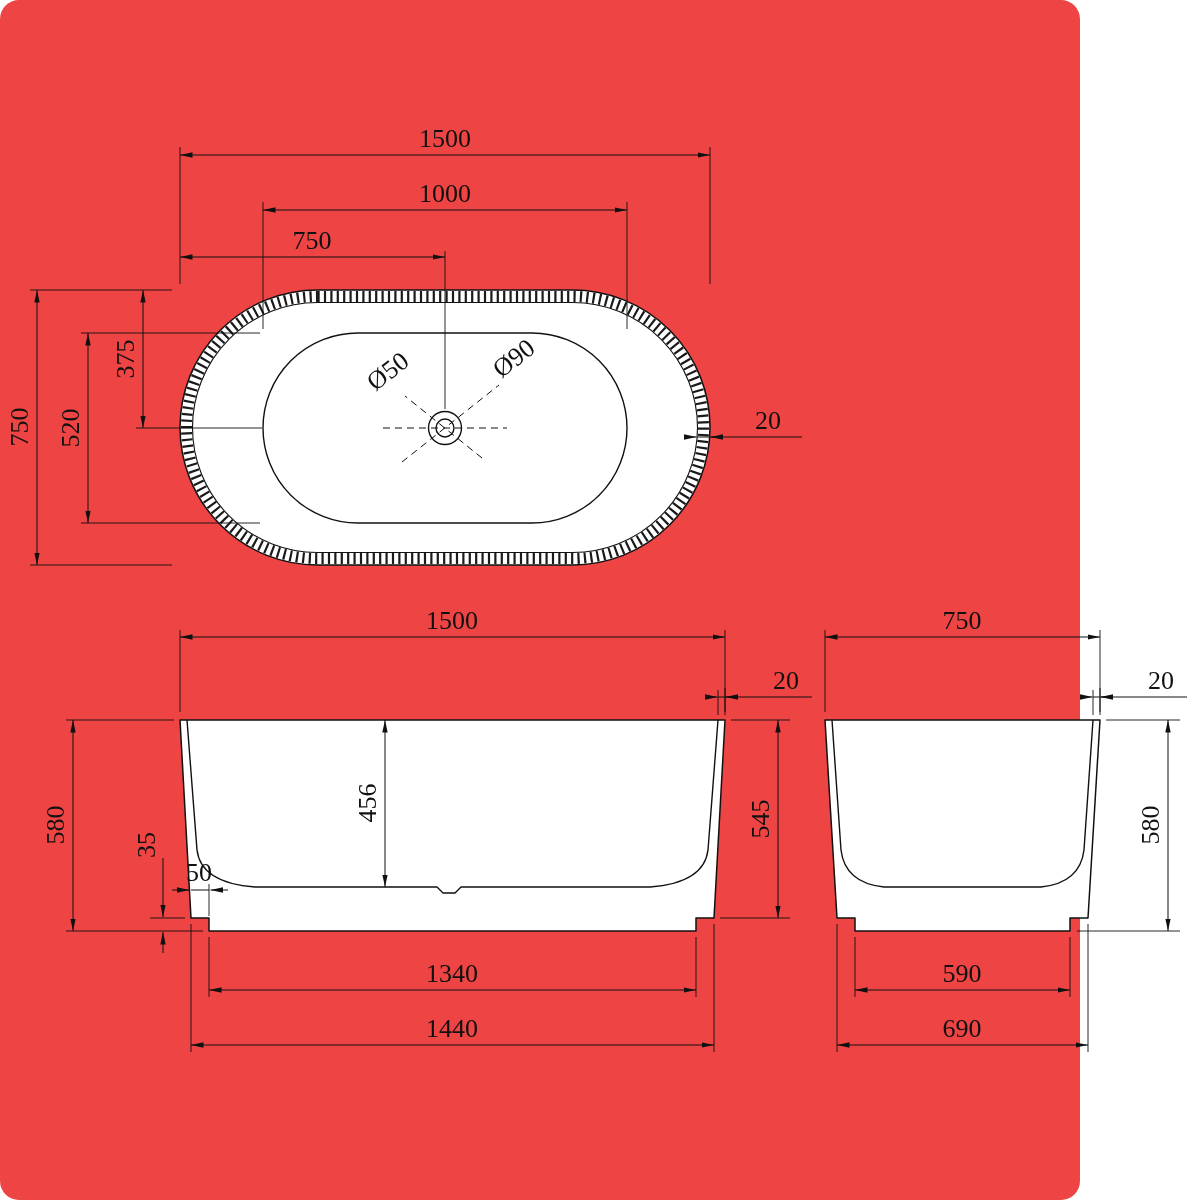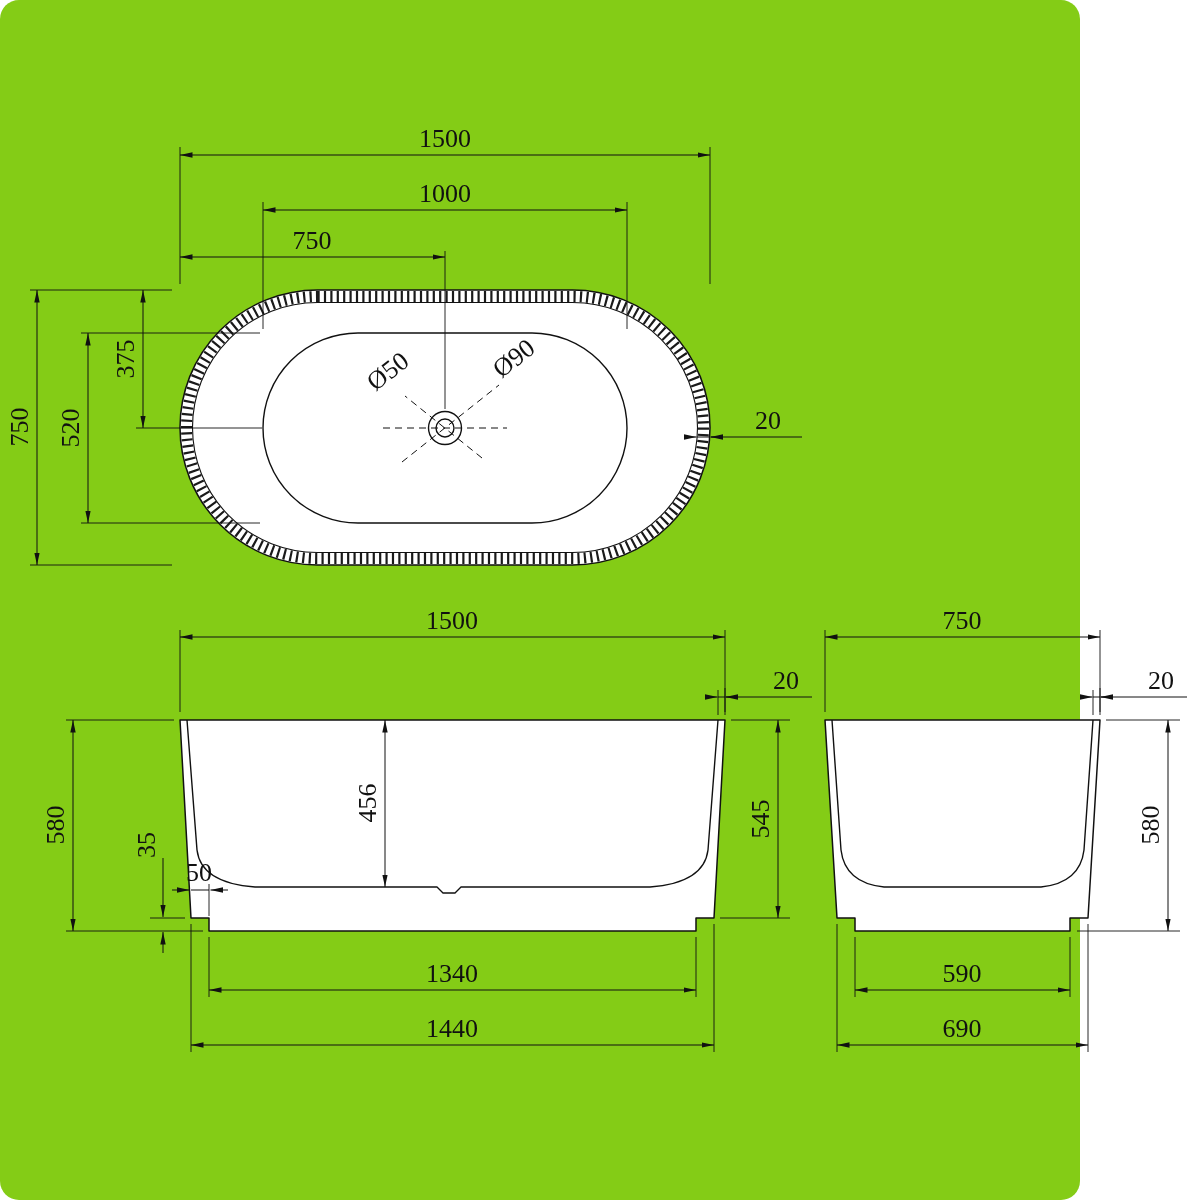--- a/index.html
+++ b/index.html
@@ -1,16 +1,16 @@
 <!DOCTYPE html>
 <html><head>
 <meta charset="utf-8">
 <style>
   html,body{margin:0;padding:0;background:#ffffff;}
-  .page{width:1080px;height:1200px;background:#84cc16;position:relative;font-family:"Liberation Serif","DejaVu Serif",serif;border-radius:19px;}
+  .page{width:1080px;height:1200px;background:#ef4444;position:relative;font-family:"Liberation Serif","DejaVu Serif",serif;border-radius:19px;}
   svg{display:block;}
   .outline{fill:#ffffff;stroke:#111;stroke-width:1.5;stroke-linejoin:round;}
   .inner{fill:none;stroke:#111;stroke-width:1.4;stroke-linejoin:round;}
   .thin{fill:none;stroke:#111;stroke-width:1.1;}
   .rib{fill:none;stroke:#1a1a1a;stroke-width:11;stroke-dasharray:2.2 4.2;}
   .ext{stroke:#111;stroke-width:0.9;}
   .dim{stroke:#111;stroke-width:1;}
   .dash{stroke:#111;stroke-width:1;stroke-dasharray:7 5;fill:none;}
   .t{font-family:"Liberation Serif","DejaVu Serif",serif;font-size:26px;fill:#111;}
   .mid{text-anchor:middle;}

